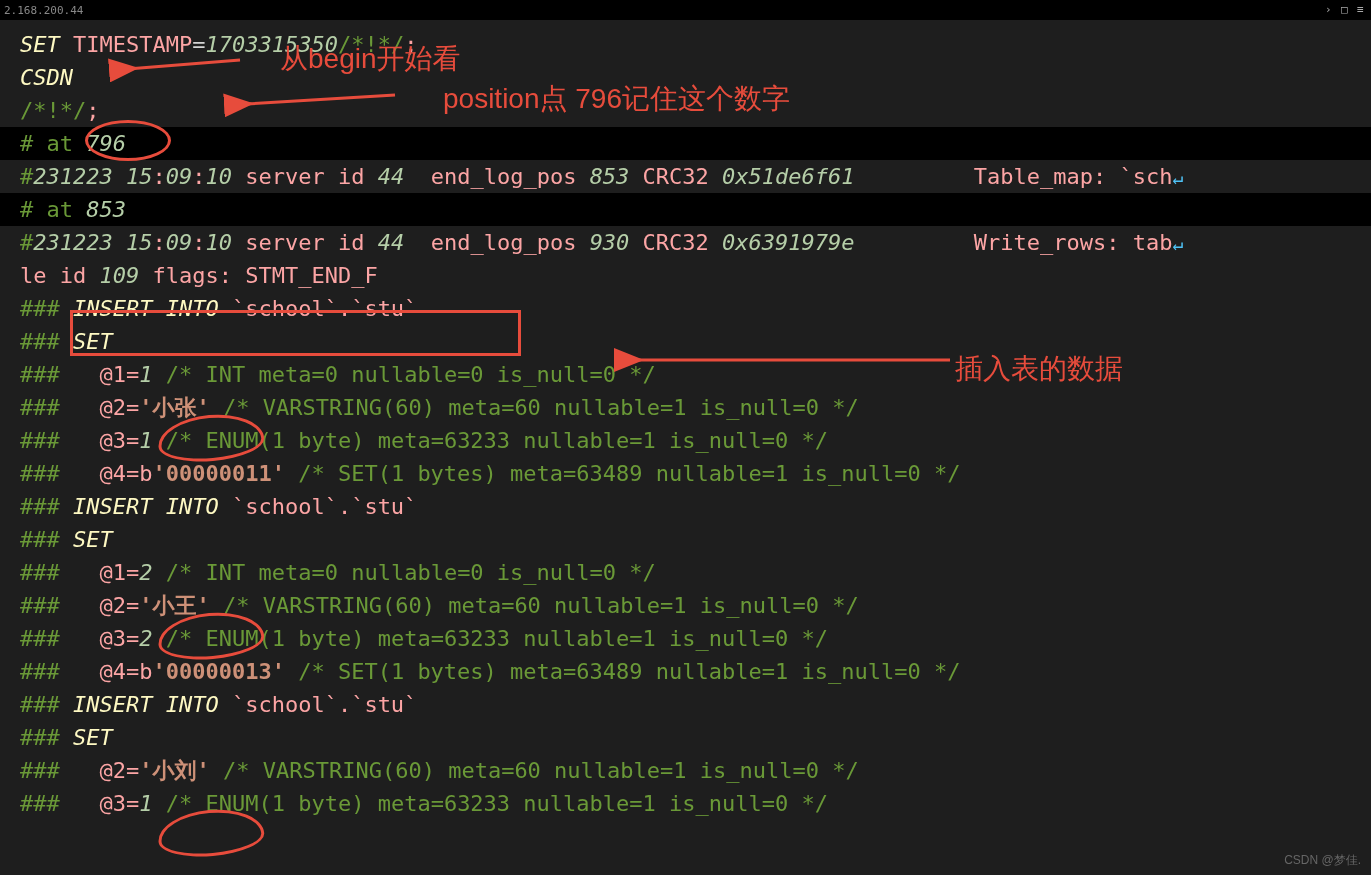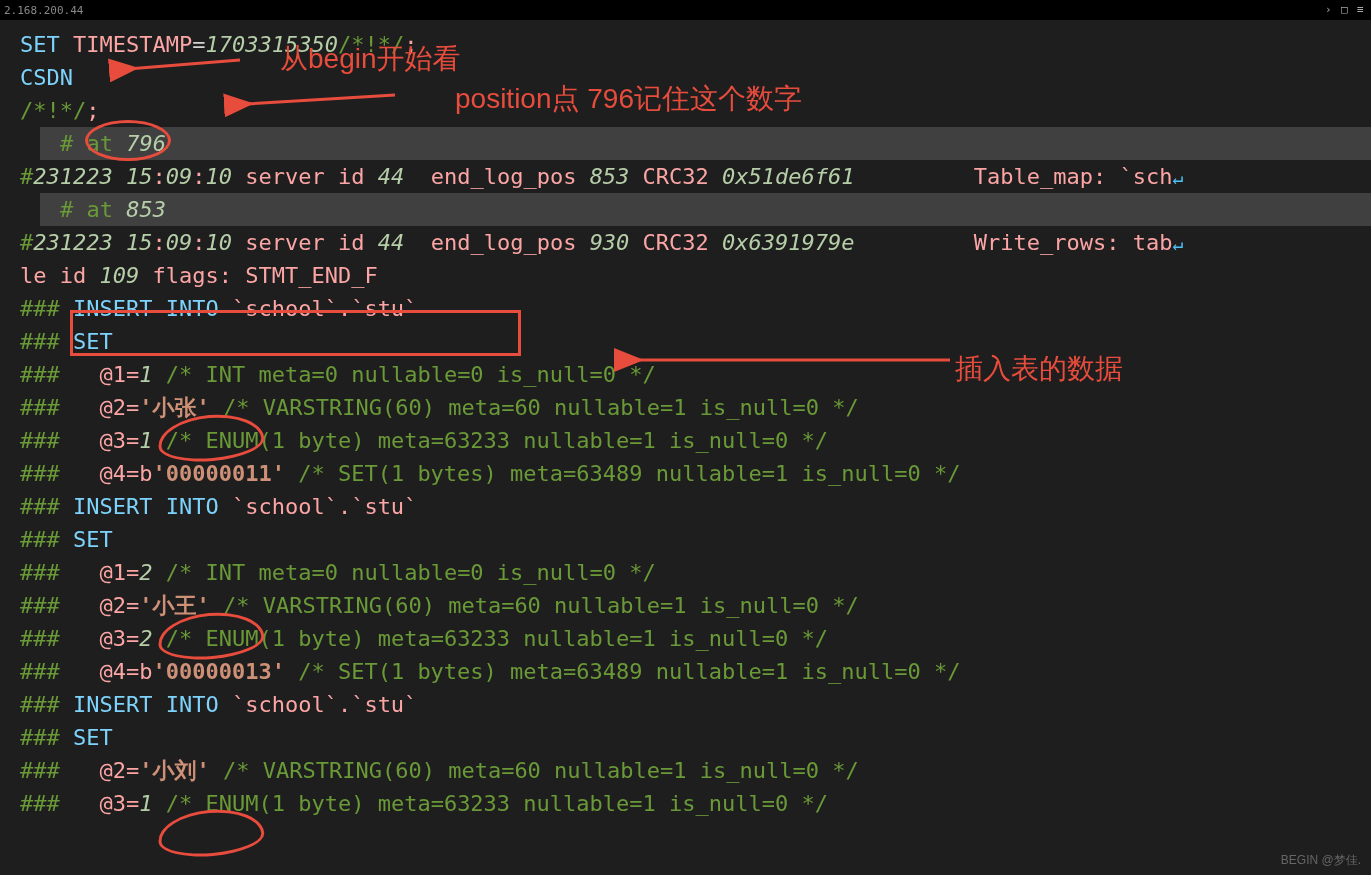--- a/index.html
+++ b/index.html
@@ -55,24 +55,23 @@
     background: #4ec9b0;
     width: 3px;
     height: 100%;
     margin-left: 8px;
   }
   .code {
     white-space: pre;
     flex: 1;
   }
   .highlight-line {
-    background: #404040;
-    margin-left: 40px;
-  }
-  .blue { color: #7dd3fc; }
+    background: #000000;
+  }
+  .blue { color: #fef9c3; font-style: italic; }
   .cmt { color: #6a9937; }
   .num { color: #b5cea8; font-style: italic; }
   .str { color: #ce9178; font-weight: bold; }
   .default { color: #fca5a5; }
   .hash { color: #6a9937; }
   .op { color: #d4d4d4; }
   .wrap-glyph {
     color: #4fc3f7;
     font-size: 18px;
   }
@@ -233,24 +232,24 @@
     <marker id="arrowhead-rev" markerWidth="10" markerHeight="8" refX="8" refY="4" orient="auto">
       <polygon points="10 0, 0 4, 10 8" fill="#e74c3c"></polygon>
     </marker>
   </defs>
   <line x1="240" y1="60" x2="115" y2="70" stroke="#e74c3c" stroke-width="3" marker-end="url(#arrowhead-rev)"></line>
   <line x1="395" y1="95" x2="230" y2="105" stroke="#e74c3c" stroke-width="3" marker-end="url(#arrowhead-rev)"></line>
   <line x1="950" y1="360" x2="620" y2="360" stroke="#e74c3c" stroke-width="3" marker-end="url(#arrowhead-rev)"></line>
 </svg>
 
 <div class="annotation red-text" style="left:245px;top:40px">从begin开始看</div>
-<div class="annotation red-text" style="left:420px;top:80px">position点 796记住这个数字</div>
+<div class="annotation red-text" style="left:408px;top:80px">position点 796记住这个数字</div>
 <div class="annotation red-text" style="left:920px;top:350px">插入表的数据</div>
 
 <div class="red-circle" style="left:85px;top:120px;width:80px;height:35px"></div>
 
 <div class="red-box" style="left:70px;top:310px;width:445px;height:40px"></div>
 
 <div class="red-freecircle" style="left:158px;top:415px;width:100px;height:40px"></div>
 <div class="red-freecircle" style="left:158px;top:613px;width:100px;height:40px"></div>
 <div class="red-freecircle" style="left:158px;top:810px;width:100px;height:40px"></div>
 
-<div class="watermark">BEGIN @梦佳.</div>
+<div class="watermark">CSDN @梦佳.</div>
 
 </body></html>

